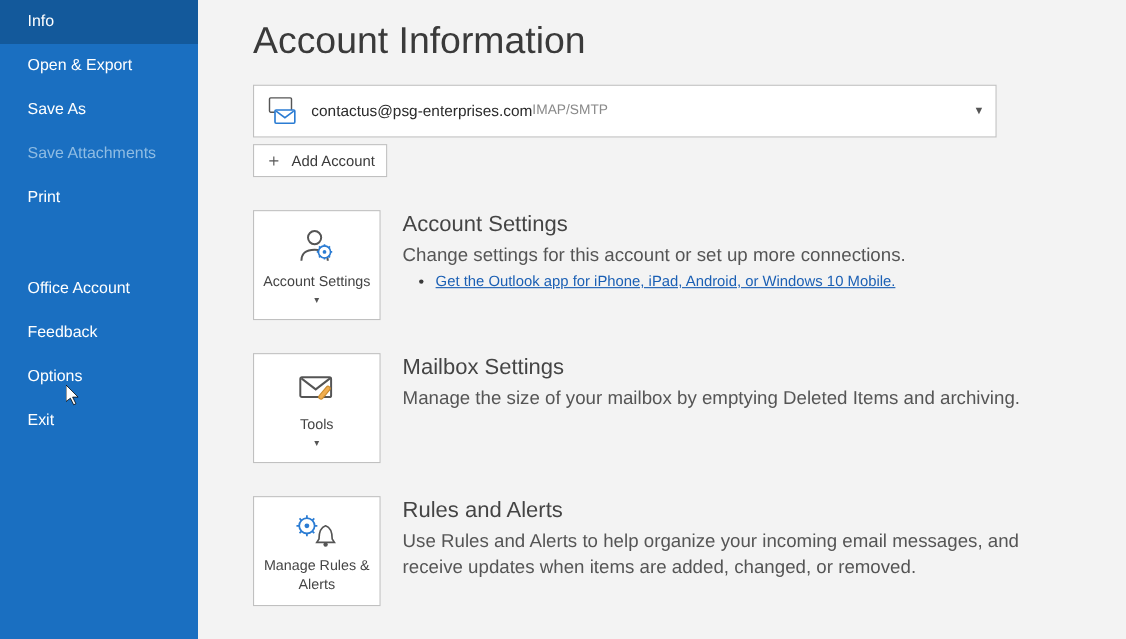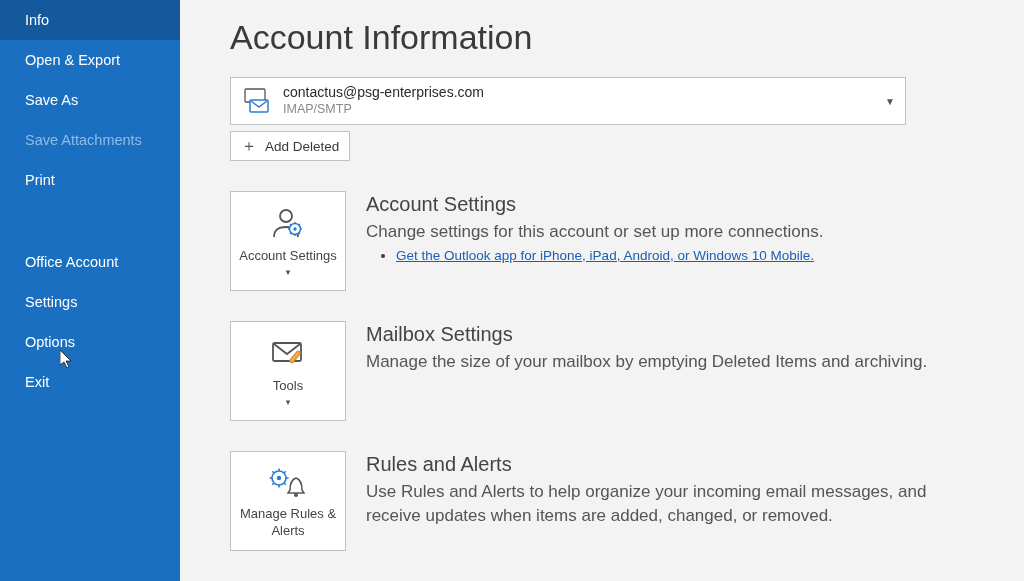--- a/index.html
+++ b/index.html
@@ -65,22 +65,23 @@
     }
     .account-selector .mail-stack-icon {
       margin-right: 12px;
       width: 30px;
       display: flex;
       justify-content: center;
     }
     .account-info-col {
       flex: 1;
       display: flex;
-      flex-direction: column;
+      flex-direction: row;
       line-height: 1.25;
+      align-items: center;
     }
     .account-email {
       font-size: 14px;
       color: #2a2a2a;
     }
     .account-proto {
       font-size: 12.5px;
       color: #8a8a8a;
     }
     .caret {
@@ -167,21 +168,21 @@
 </head>
 <body>
 
 <div class="sidebar">
   <div class="sidebar-item active"><span>Info</span></div>
   <div class="sidebar-item"><span>Open &amp; Export</span></div>
   <div class="sidebar-item"><span>Save As</span></div>
   <div class="sidebar-item disabled"><span>Save Attachments</span></div>
   <div class="sidebar-item"><span>Print</span></div>
   <div class="sidebar-item secondary-start"><span>Office Account</span></div>
-  <div class="sidebar-item"><span>Settings</span></div>
+  <div class="sidebar-item"><span>Feedback</span></div>
   <div class="sidebar-item" style="position:relative;">
     <span>Options</span>
     <svg class="cursor-arrow" width="15" height="20" viewBox="0 0 15 20">
       <path d="M0 0 L0 15 L4 12 L7 18 L9 17 L6 11 L11 11 Z" fill="#fff" stroke="#000" stroke-width="0.7"></path>
     </svg>
   </div>
   <div class="sidebar-item"><span>Exit</span></div>
 </div>
 
 <div class="main">
@@ -199,21 +200,21 @@
     <div class="account-info-col">
       <span class="account-email">contactus@psg-enterprises.com</span>
       <span class="account-proto">IMAP/SMTP</span>
     </div>
     <span class="caret">▼</span>
   </div>
 
   
   <div class="add-account-btn">
     <span class="plus">＋</span>
-    <span>Add Deleted</span>
+    <span>Add Account</span>
   </div>
 
   
   <div class="section">
     <div class="big-button">
       <div class="icon-slot">
         <svg width="40" height="34" viewBox="0 0 40 34">
           <circle cx="18" cy="9" r="6" fill="none" stroke="#555" stroke-width="1.8"></circle>
           <path d="M6 30 Q6 20 18 20 Q30 20 30 30" fill="none" stroke="#555" stroke-width="1.8"></path>
           <g transform="translate(27,22)">

